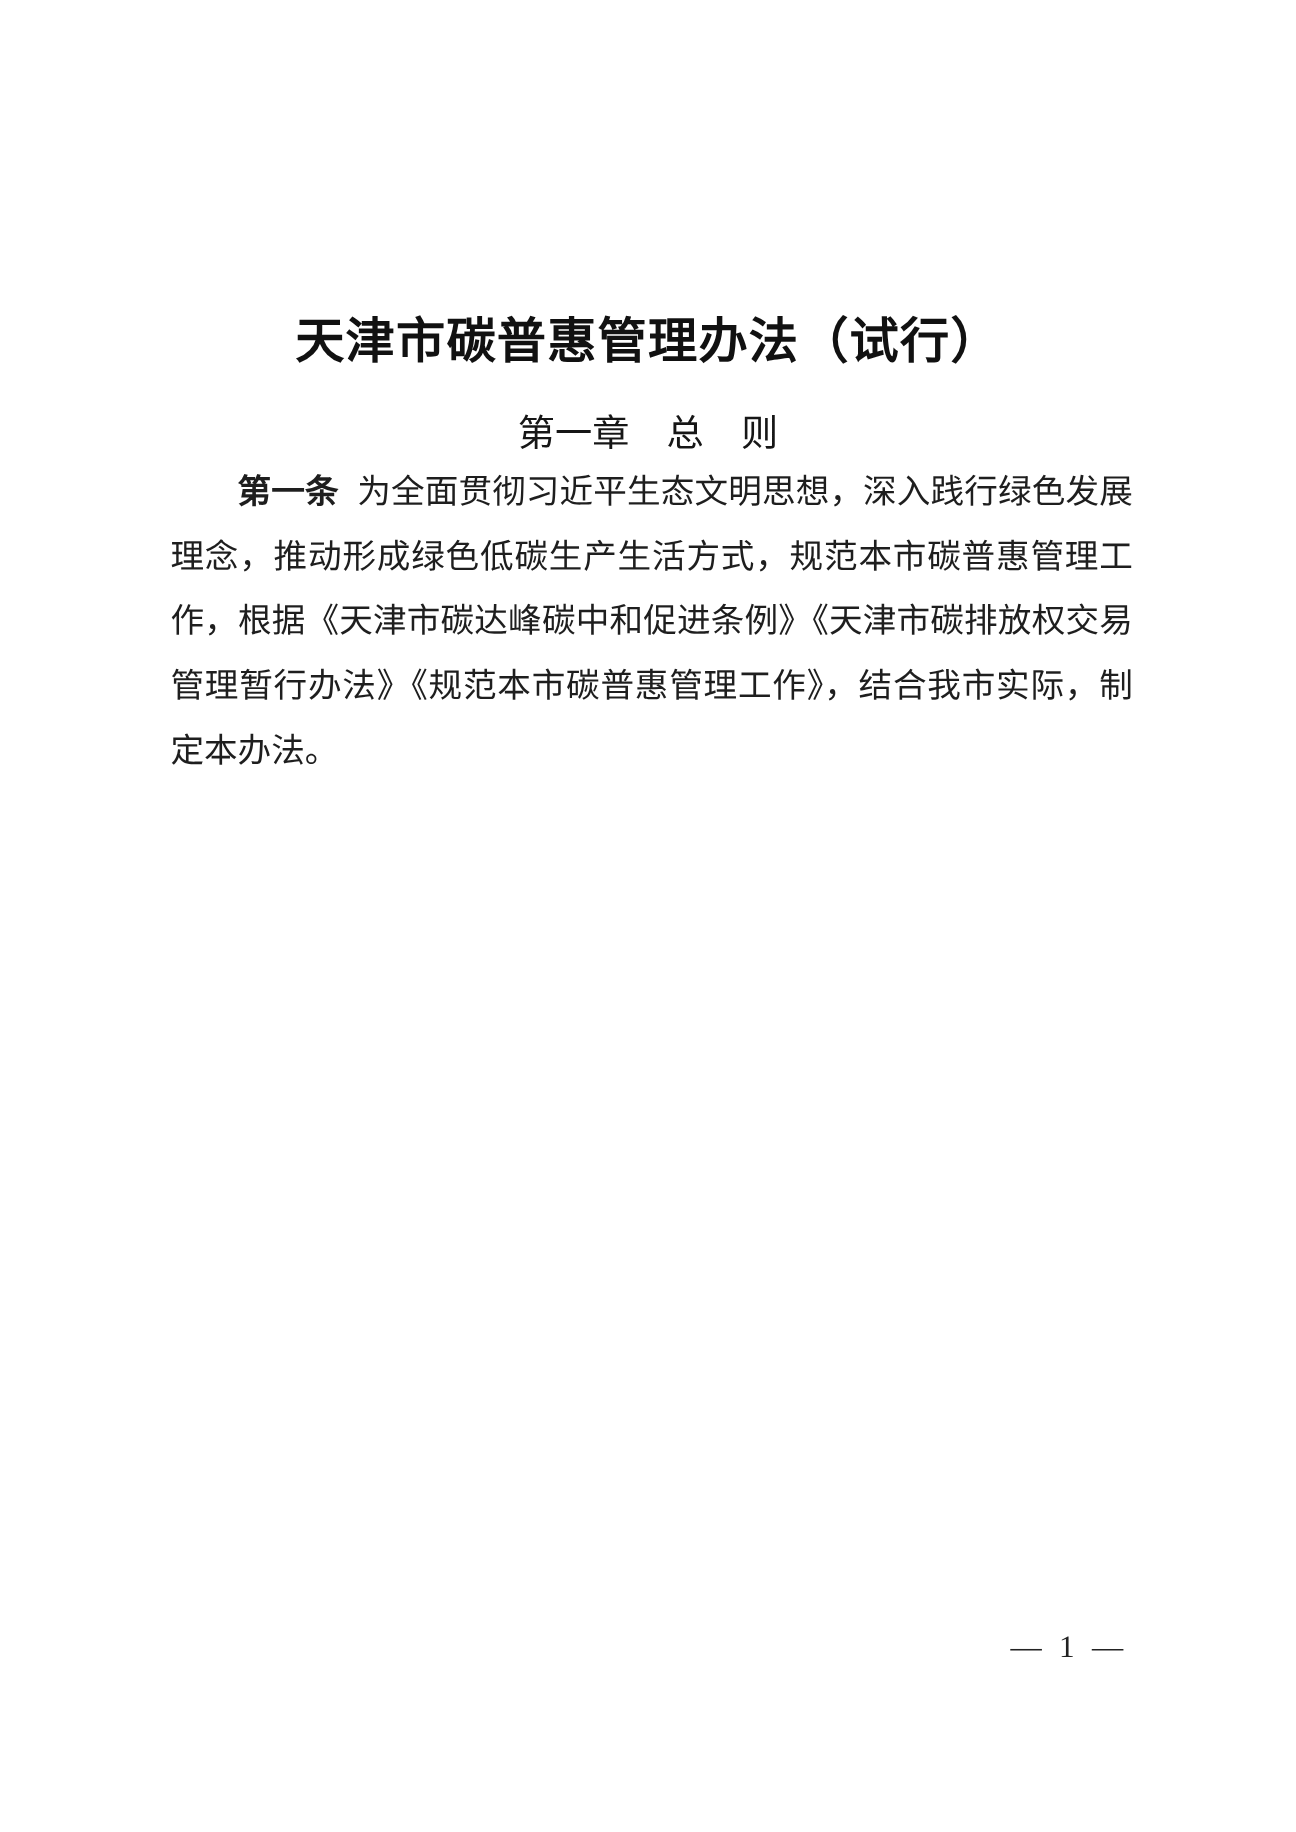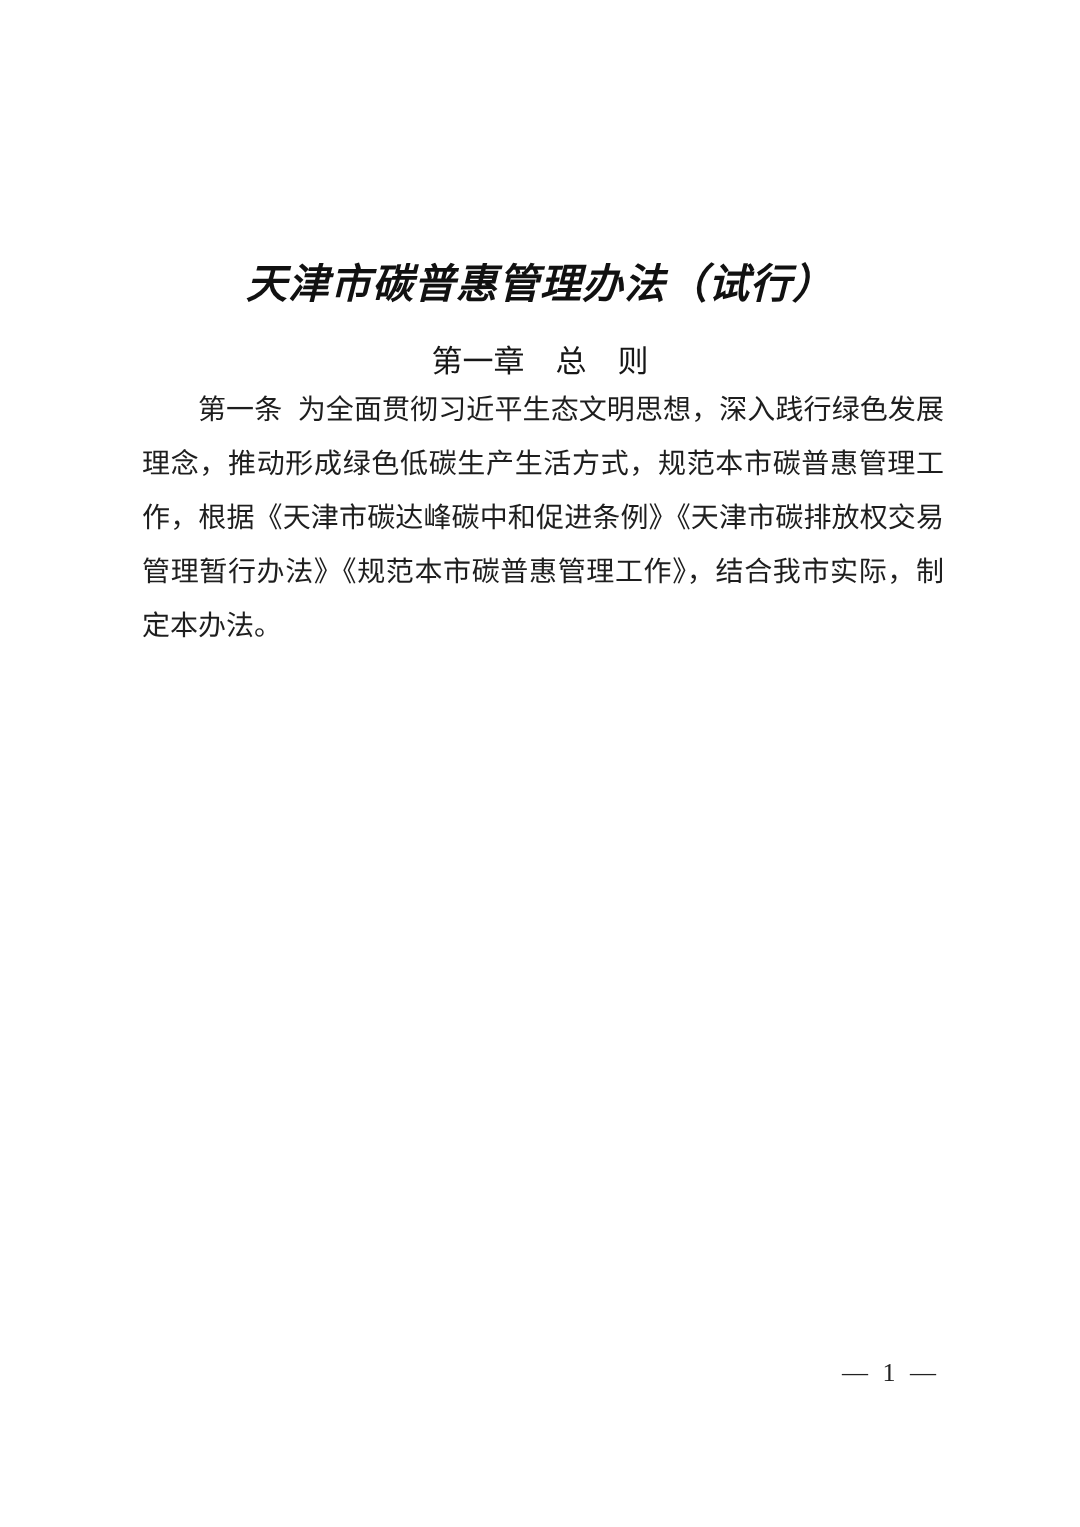--- a/index.html
+++ b/index.html
@@ -27,21 +27,20 @@
     position: absolute;
     top: 250px;
     left: 140px;
     width: 800px;
     text-align: center;
     font-size: 41px;
     font-weight: bold;
     letter-spacing: 1px;
     white-space: nowrap;
     color: #111111;
-    font-style: italic;
   }
 
   .chapter {
     position: absolute;
     top: 336px;
     left: 140px;
     width: 800px;
     text-align: center;
     font-size: 31px;
     font-weight: normal;
@@ -58,21 +57,21 @@
     text-align: justify;
     text-justify: inter-character;
     color: #1e1e1e;
   }
 
   .para {
     text-indent: 2em;
   }
 
   .lead {
-    font-weight: normal;
+    font-weight: bold;
     margin-right: 0.55em;
     font-family: "Liberation Sans", "DejaVu Sans", sans-serif;
   }
 
   .page-number {
     position: absolute;
     top: 1358px;
     right: 140px;
     font-size: 26px;
     letter-spacing: 4px;

